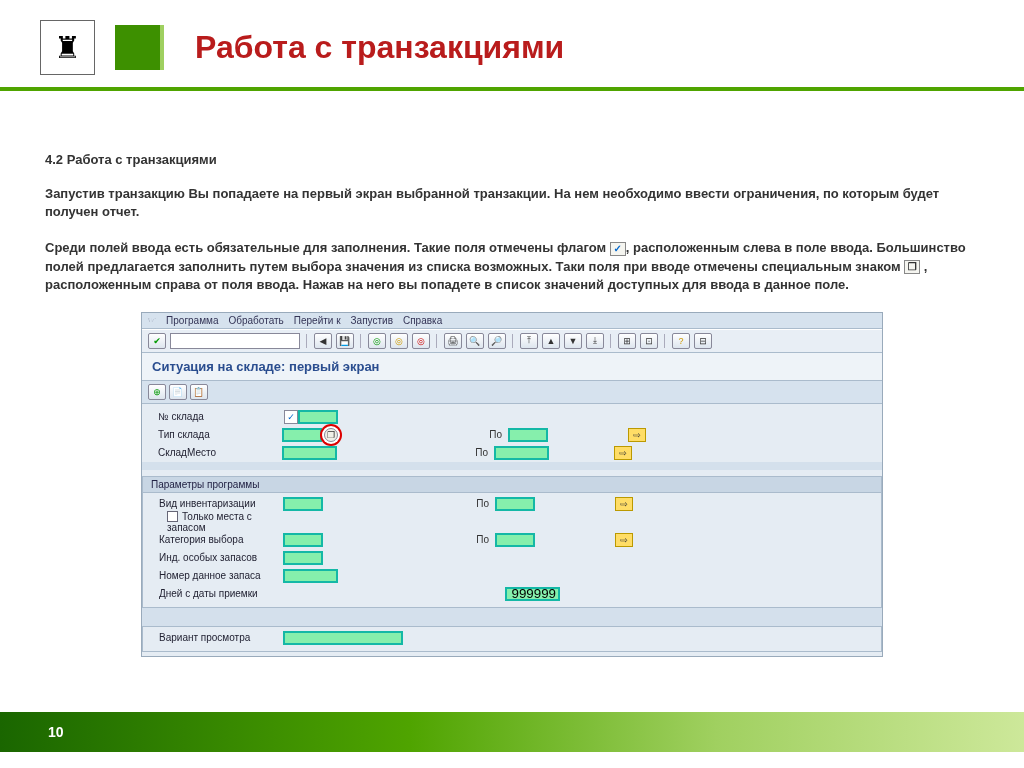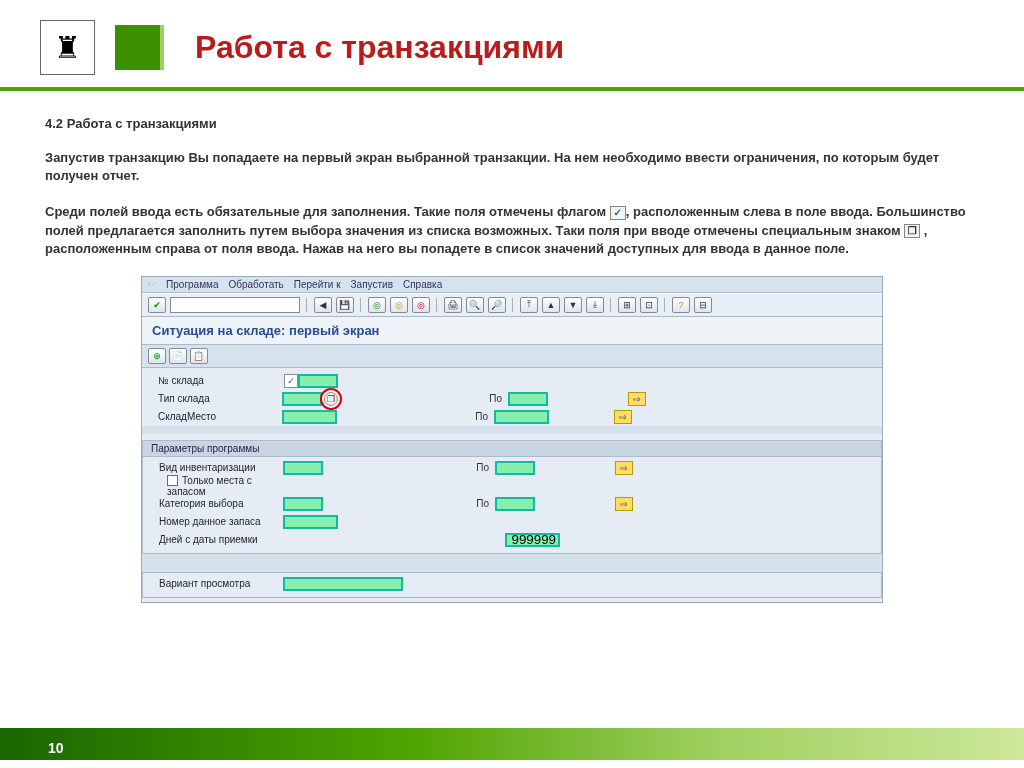--- a/index.html
+++ b/index.html
@@ -5,21 +5,21 @@
 * { margin: 0; padding: 0; box-sizing: border-box; }
 body { width: 1024px; height: 768px; font-family: Arial, sans-serif; background: #fff; position: relative; overflow: hidden; }
 
 
 .slide-header { display: flex; align-items: center; padding: 20px 0 12px 40px; border-bottom: 4px solid #4fa400; }
 .logo { width: 55px; height: 55px; border: 1px solid #666; margin-right: 20px; display: flex; align-items: center; justify-content: center; font-size: 30px; }
 .green-block { width: 45px; height: 45px; background: #3d9000; box-shadow: 4px 0 0 #9fd060; margin-right: 35px; }
 .slide-title { font-size: 32px; font-weight: bold; color: #b91c1c; }
 
 
-.content { padding: 25px 45px 0 45px; font-size: 13px; color: #333; font-weight: bold; }
+.content { padding: 17px 45px 0 45px; font-size: 13px; color: #333; font-weight: bold; margin-top: 44px; }
 .section-num { margin-bottom: 18px; }
 .para { margin-bottom: 18px; line-height: 1.4; font-weight: bold; }
 .inline-icon { display: inline-block; width: 16px; height: 14px; border: 1px solid #888; background: #f5f5f0; vertical-align: middle; font-size: 10px; text-align: center; line-height: 12px; }
 
 
 .sap-wrap { display: flex; justify-content: center; margin-top: 8px; }
 .sap { width: 742px; background: #d4e0ec; border: 1px solid #99aabb; font-size: 10px; font-weight: normal; font-family: Arial, sans-serif; }
 .sap-menubar { background: #d6e2ee; border-bottom: 1px solid #aabbcc; padding: 2px 6px; display: flex; gap: 10px; color: #335; }
 .sap-menubar span:first-child { font-size: 9px; }
 .sap-toolbar-row { background: #e8eef5; border-top: 1px solid #fff; border-bottom: 1px solid #aabbcc; padding: 3px 6px; display: flex; align-items: center; gap: 4px; }
@@ -38,21 +38,21 @@
 .to-label { width: 30px; margin-left: 140px; text-align: right; padding-right: 6px; }
 .help-btn { width: 14px; height: 14px; border: 1px solid #889; background: #f0f0e8; font-size: 9px; display: inline-flex; align-items: center; justify-content: center; margin-left: 2px; }
 .range-btn { width: 18px; height: 14px; border: 1px solid #b90; background: #ffdd66; margin-left: 80px; font-size: 9px; display: inline-flex; align-items: center; justify-content: center; }
 .highlighted { box-shadow: 0 0 0 2px #fff, 0 0 0 4px #d00; border-radius: 50%; }
 .groupbox-head { background: #c8d6e4; border: 1px solid #aabbcc; border-bottom: none; padding: 2px 8px; color: #224; margin-top: 6px; }
 .groupbox { border: 1px solid #aabbcc; background: #e5ecf3; padding: 2px 0 4px 0; }
 .chk { width: 11px; height: 11px; border: 1px solid #667; background: #fff; display: inline-block; margin-right: 4px; vertical-align: middle; }
 .spacer-group { height: 8px; background: #d4e0ec; }
 
 
-.footer { position: absolute; bottom: 8px; left: 0; right: 0; height: 32px; background: linear-gradient(90deg, #1a6600 0%, #4fa400 40%, #a0d060 70%, #cde89a 100%); color: #fff; padding: 12px 0 0 48px; font-size: 14px; font-weight: bold; }
+.footer { position: absolute; bottom: 16px; left: 0; right: 0; height: 40px; background: linear-gradient(90deg, #1a6600 0%, #4fa400 40%, #a0d060 70%, #cde89a 100%); color: #fff; padding: 12px 0 0 48px; font-size: 14px; font-weight: bold; }
 </style>
 </head>
 <body>
 
 <div class="slide-header">
   <div class="logo">♜</div>
   <div class="green-block"></div>
   <div class="slide-title">Работа с транзакциями</div>
 </div>
 
@@ -146,20 +146,24 @@
             </div>
           </div>
           <div class="form-row">
             <div class="form-label">Категория выбора</div>
             <input class="form-input w40" style="">
             <div class="to-label" style="margin-left:142px">По</div>
             <input class="form-input w40" style="">
             <span class="range-btn">⇨</span>
           </div>
           <div class="form-row">
+            <div class="form-label">Инд. особых запасов</div>
+            <input class="form-input w40" style="">
+          </div>
+          <div class="form-row">
             <div class="form-label">Номер данное запаса</div>
             <input class="form-input w60" style="">
           </div>
           <div class="form-row">
             <div class="form-label">Дней с даты приемки</div>
             <div style="width:222px"></div>
             <input class="form-input w60" style="text-align: right; padding-right: 2px;" value="999999">
           </div>
         </div>
 

